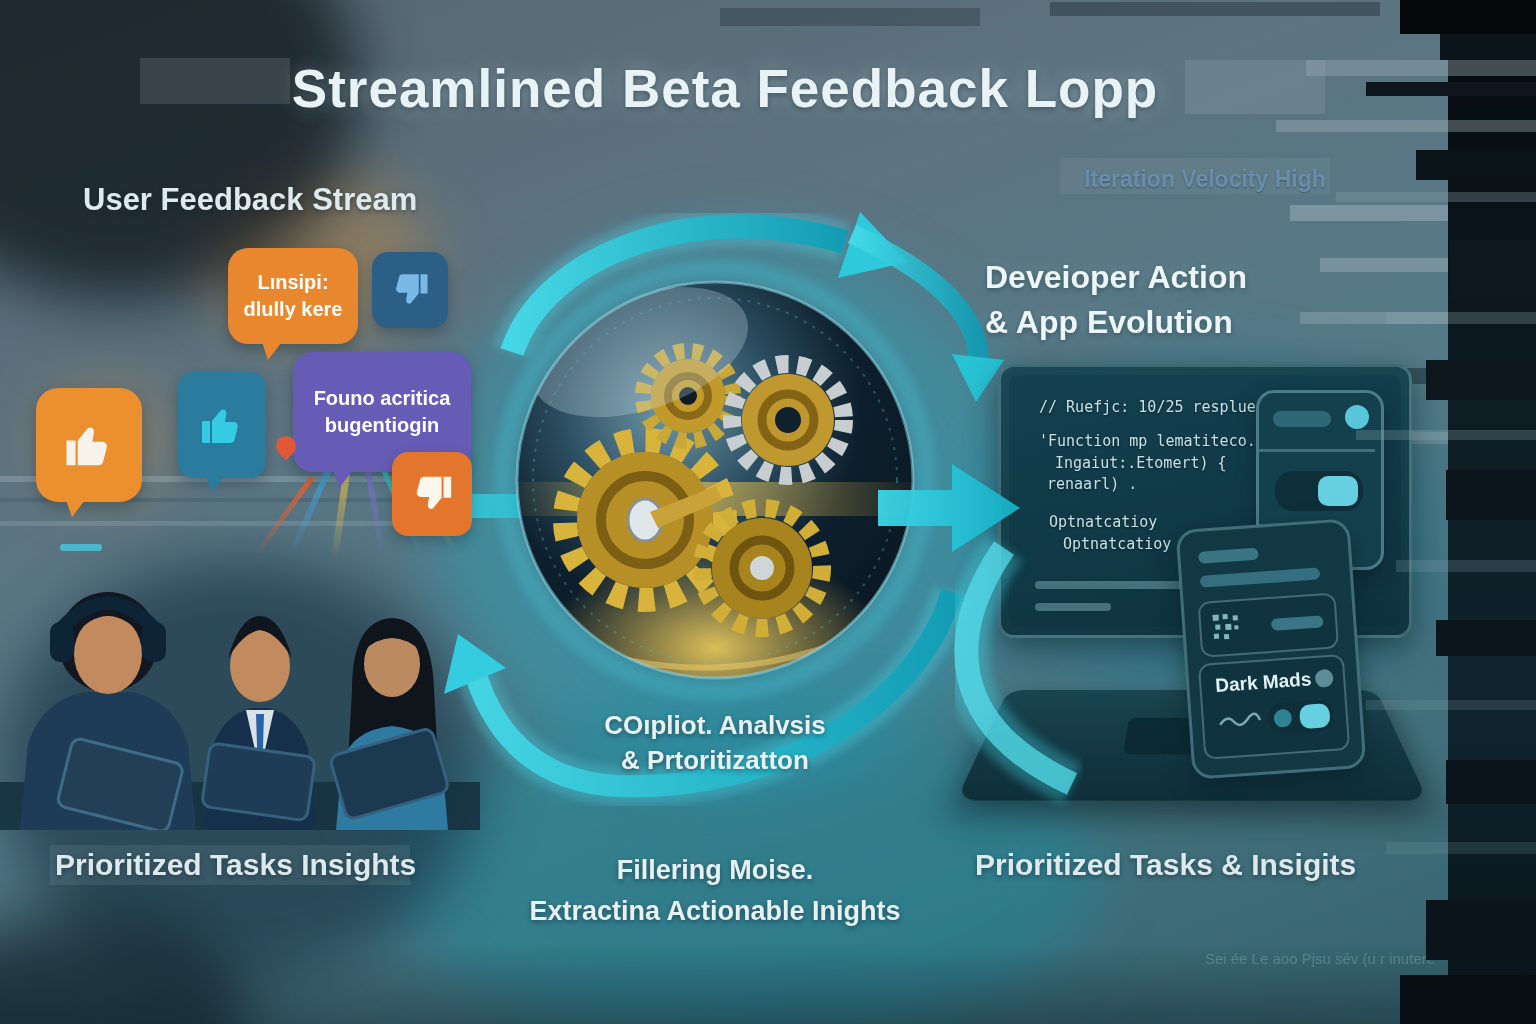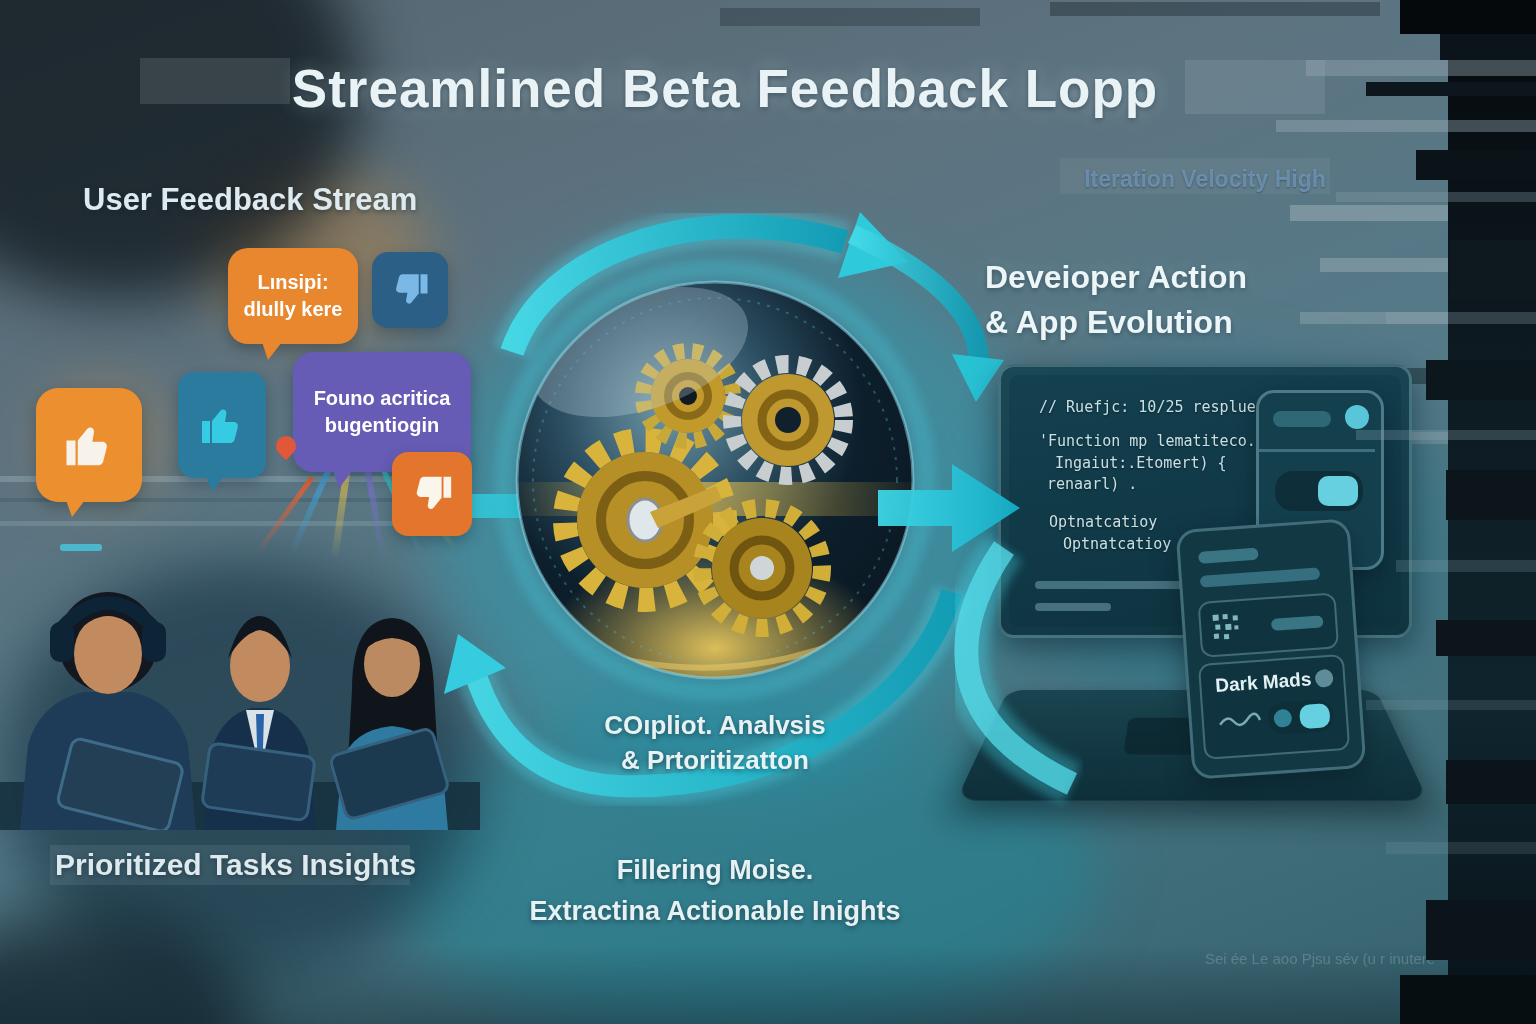--- a/index.html
+++ b/index.html
@@ -316,20 +316,21 @@
   </div>
   <div class="abs process">
     <span>COıpliot. Analvsis</span><br>
     <span>&amp; Prtoritizatton</span>
   </div>
   <div class="abs blabel" style="left:55px;top:848px;">Prioritized Tasks Insights</div>
   <div class="abs noise">
     <span>Fillering Moise.</span><br>
     <span>Extractina Actionable Inights</span>
   </div>
+  <div class="abs blabel" style="left:975px;top:848px;">Prioritized Tasks &amp; Insigits</div>
   <div class="abs watermark">Sei ée Le aoo Pjsu sév (u r inutere</div>
 
   <div class="bubble b-tip">
     <span>Lınsipi:</span>
     <span>dlully kere</span>
   </div>
   <div class="bubble b-bug">
     <span>Founo acritica</span>
     <span>bugentiogin</span>
   </div>

